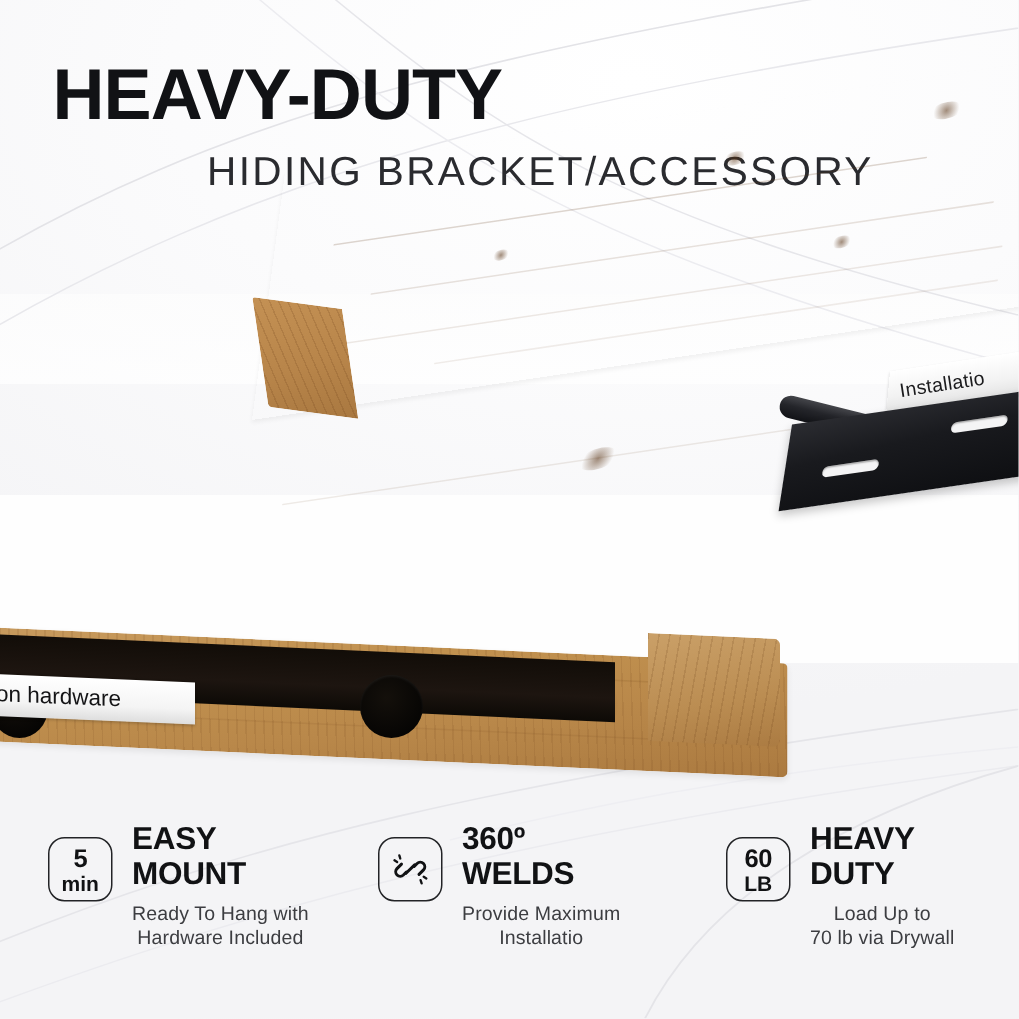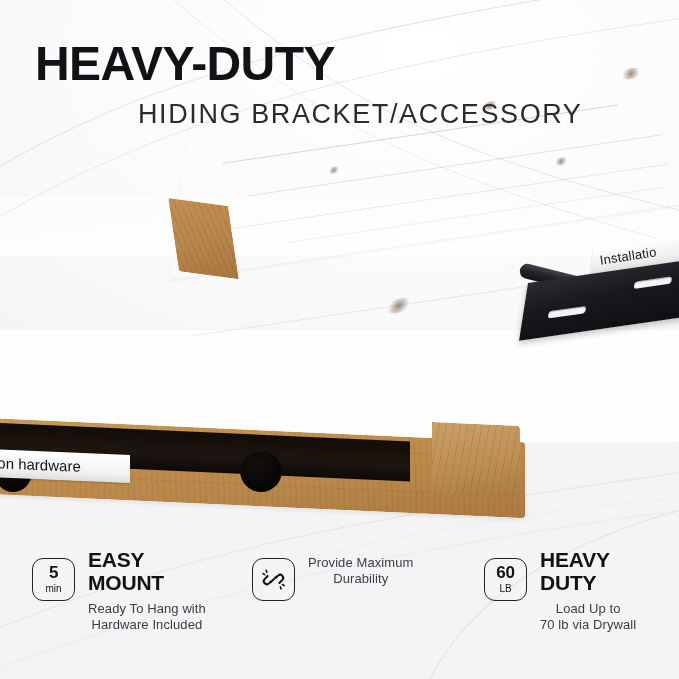--- a/index.html
+++ b/index.html
@@ -164,21 +164,21 @@
   .feature{position:absolute;top:0;display:flex;align-items:flex-start;}
   .f1{left:32px;} .f2{left:252px;} .f3{left:484px;}
 
   .badge{
     width:41px;height:41px;flex:0 0 41px;
     border:1.6px solid #222326;border-radius:11px;
     display:flex;flex-direction:column;align-items:center;justify-content:center;
     background:transparent;margin-top:10px;
   }
   .badge-num{font-size:17px;font-weight:700;color:#111214;line-height:16px;letter-spacing:-.3px;}
-  .badge-unit{font-size:10px;font-weight:400;color:#111214;line-height:12px;margin-top:2px;}
+  .badge-unit{font-size:14px;font-weight:700;color:#111214;line-height:12px;margin-top:2px;}
   .badge-icon{width:41px;height:41px;flex:0 0 41px;border:1.6px solid #222326;border-radius:11px;
     display:flex;align-items:center;justify-content:center;margin-top:10px;}
 
   .f-text{margin-left:13px;}
   .f-head{
     font-size:21px;font-weight:700;color:#111214;line-height:23px;letter-spacing:-.2px;
     white-space:pre-line;
   }
   .f-sub{
     margin-top:7px;font-size:13px;font-weight:400;color:#3c3d41;line-height:16px;
@@ -279,22 +279,24 @@
           <path d="M9.5 13.8 L7.6 15.7 a2.9 2.9 0 0 1-4.1-4.1 L6.4 8.7"></path>
           <path d="M14.5 10.2 L16.4 8.3 a2.9 2.9 0 0 1 4.1 4.1 L17.6 15.3"></path>
           <path d="M9.3 14.6 L14.8 9.2"></path>
           <path d="M3.6 7.4 L1.9 6.3" stroke-width="1.5"></path>
           <path d="M5.6 5.1 L5.0 3.1" stroke-width="1.5"></path>
           <path d="M18.6 19.0 L19.3 21.0" stroke-width="1.5"></path>
           <path d="M20.6 16.8 L22.3 17.9" stroke-width="1.5"></path>
         </svg>
       </div>
       <div class="f-text">
+        <div class="f-head">360º
+WELDS</div>
         <div class="f-sub">Provide Maximum
-Durability</div>
+Installatio</div>
       </div>
     </div>
 
     <div class="feature f3">
       <div class="badge">
         <div class="badge-num">60</div>
         <div class="badge-unit">LB</div>
       </div>
       <div class="f-text">
         <div class="f-head">HEAVY

